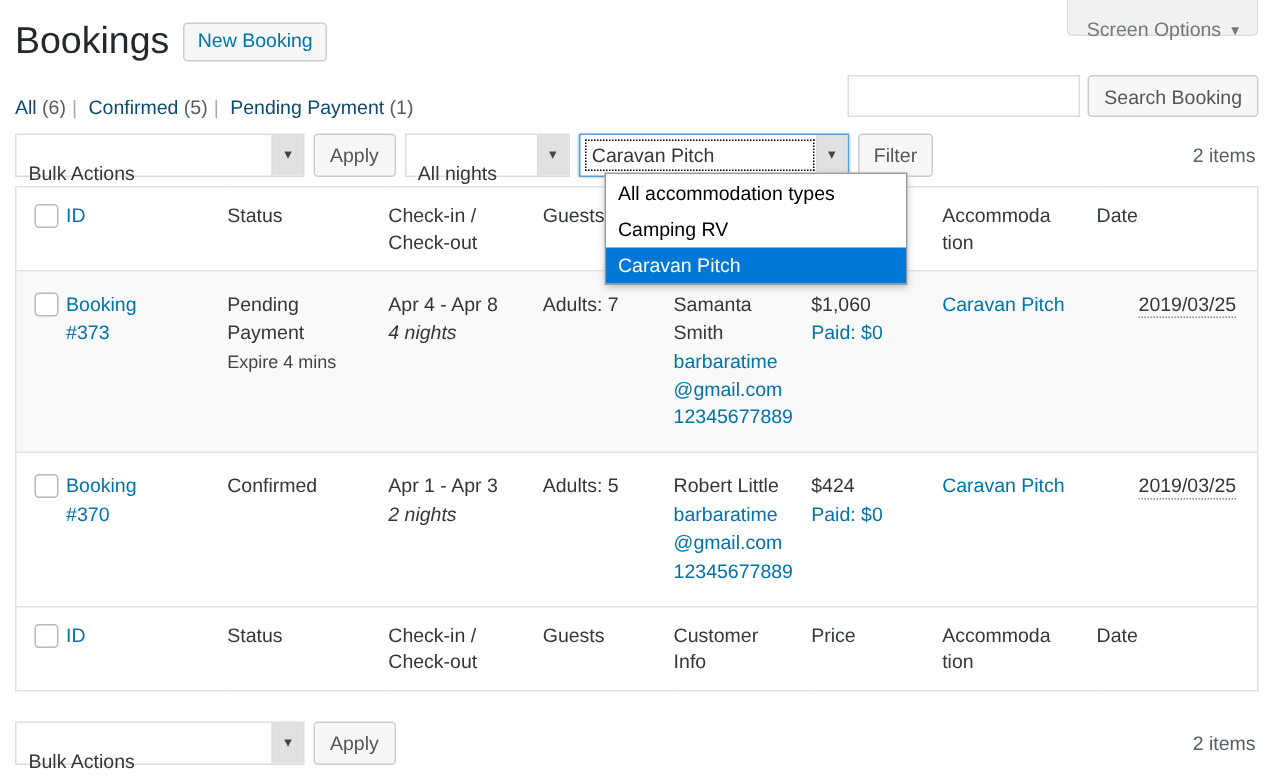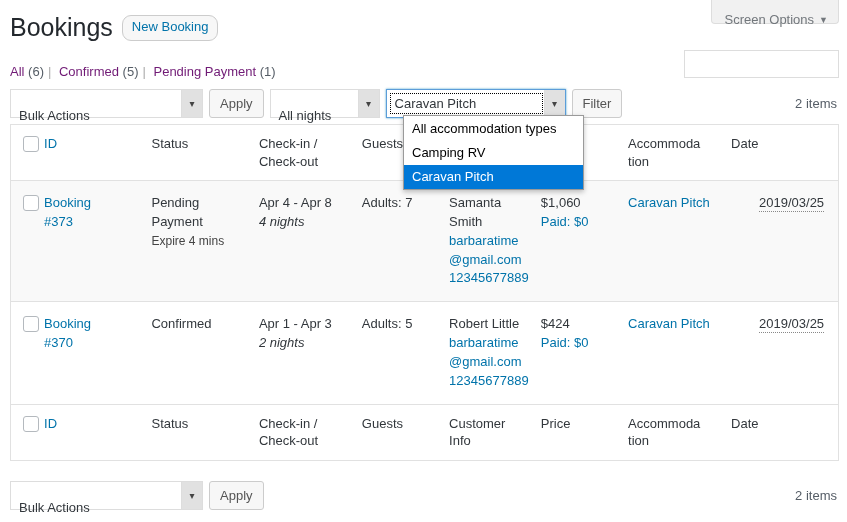--- a/index.html
+++ b/index.html
@@ -43,32 +43,32 @@
     padding: 0;
     margin: 0;
   }
   .page-title-action {
     display: inline-block;
     border: 1px solid #ccc;
     background: #f7f7f7;
     color: #0073aa;
     font-size: 13px;
     padding: 3px 9px 4px;
-    border-radius: 9px;
+    border-radius: 3px;
     line-height: 1.3;
     cursor: pointer;
   }
 
   
   .subsubsub {
     position: absolute; left: 10px; top: 64px;
     font-size: 13px; color: #555d66;
     white-space: nowrap;
   }
-  .subsubsub a { color: #701a75; text-decoration: none; cursor: pointer; text-align: center; }
+  .subsubsub a { color: #0c4a6e; text-decoration: none; cursor: pointer; text-align: center; }
   .subsubsub .count { color: #555d66; }
   .subsubsub .sep { color: #aaa; margin: 0 4px; }
 
   
   .search-wrap {
     position: absolute; right: 8px; top: 50px;
     display: flex; align-items: center; gap: 5px;
   }
   .search-input {
     width: 155px; height: 28px;
@@ -162,21 +162,21 @@
     cursor: pointer;
     line-height: 27px;
   }
   .spacer { flex: 1; }
   .displaying-num { color: #555d66; font-size: 13px; margin-right: 2px; }
 
   
   .dropdown-list {
     position: absolute;
     left: 403px; top: 115px;
-    width: 181px;
+    width: 202px;
     background: #fff;
     border: 1px solid #9a9a9a;
     box-shadow: 0 2px 5px rgba(0,0,0,.25);
     z-index: 50;
     padding: 1px 0 0 0;
   }
   .dropdown-list .opt {
     font-size: 13px;
     color: #000;
     padding: 3px 0 4px 8px;
@@ -272,20 +272,21 @@
     <a>All</a>
     <span class="count">(6)</span><span class="sep">|</span>
     <a>Confirmed</a>
     <span class="count">(5)</span><span class="sep">|</span>
     <a>Pending Payment</a>
     <span class="count">(1)</span>
   </div>
 
   <div class="search-wrap">
     <input class="search-input" type="text" placeholder="" style="">
+    <button class="search-btn">Search Booking</button>
   </div>
 
   <div class="tablenav-top">
     <div class="nav-row">
       <div class="fake-select fs-bulk">
         <span class="fs-label">Bulk Actions</span>
         <span class="fs-arrow">▾</span>
       </div>
       <button class="apply-btn">Apply</button>
 

